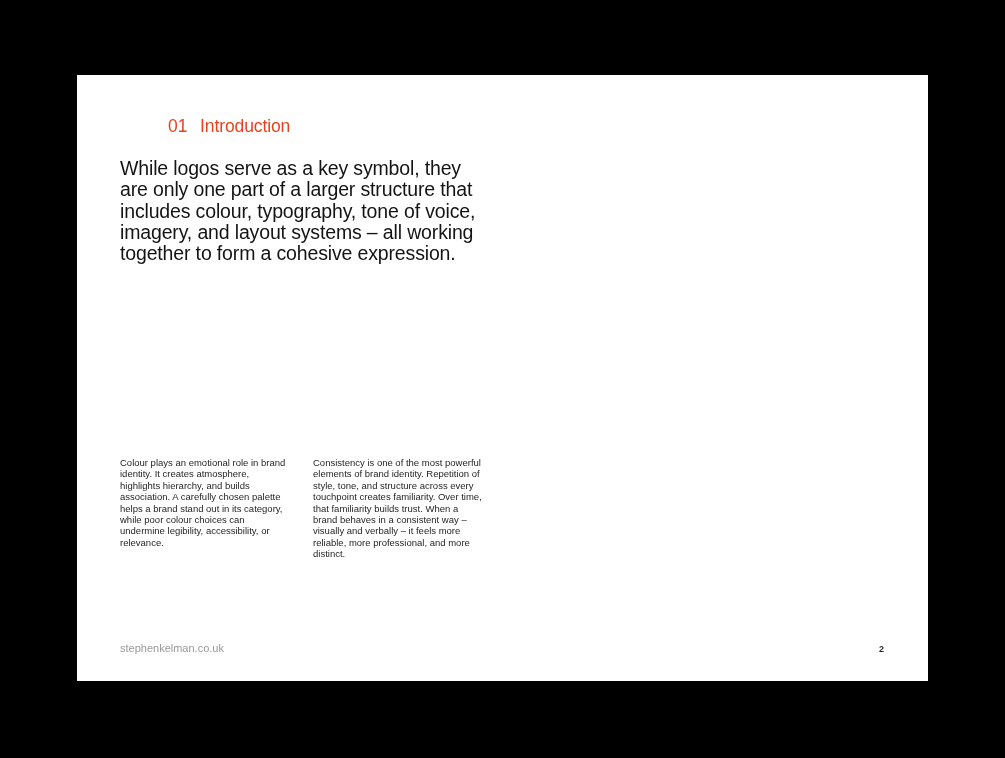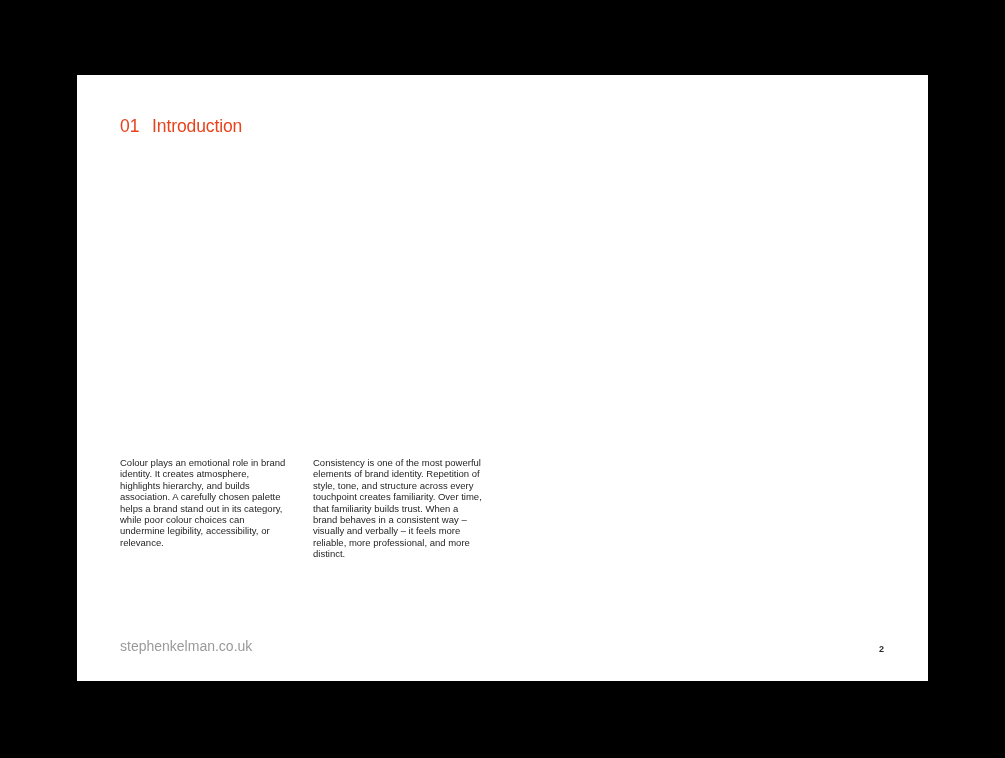--- a/index.html
+++ b/index.html
@@ -28,20 +28,21 @@
     top: 41px;
     font-size: 17.5px;
     line-height: 20px;
     color: #e8431d;
     display: flex;
     letter-spacing: -0.1px;
   }
   .heading .num {
     width: 32px;
     flex: 0 0 32px;
+    margin-left: 48px;
   }
   .intro {
     position: absolute;
     left: 43px;
     top: 83px;
     width: 372px;
     font-size: 19.5px;
     line-height: 21.3px;
     letter-spacing: -0.15px;
     color: #141414;
@@ -59,21 +60,21 @@
   .col {
     width: 171px;
     font-size: 9.5px;
     line-height: 11.4px;
     color: #1f1f1f;
   }
   .footer-site {
     position: absolute;
     left: 43px;
     bottom: 27px;
-    font-size: 14px;
+    font-size: 11px;
     color: #9a9a9a;
   }
   .footer-page {
     position: absolute;
     right: 44px;
     bottom: 27px;
     font-size: 9px;
     font-weight: bold;
     color: #2a2a2a;
   }
@@ -82,20 +83,21 @@
 <body>
 
 <div class="doc-page">
 
   <div class="heading">
     <span class="num">01</span>
     <span class="title">Introduction</span>
   </div>
 
   <div class="intro">
+    <p>While logos serve as a key symbol, they are only one part of a larger structure that includes colour, typography, tone of voice, imagery, and layout systems – all working together to form a cohesive expression.</p>
   </div>
 
   <div class="cols">
     <div class="col">Colour plays an emotional role in brand identity. It creates atmosphere, highlights hierarchy, and builds association. A carefully chosen palette helps a brand stand out in its category, while poor colour choices can undermine legibility, accessibility, or relevance.</div>
     <div class="col">Consistency is one of the most powerful elements of brand identity. Repetition of style, tone, and structure across every touchpoint creates familiarity. Over time, that familiarity builds trust. When a brand behaves in a consistent way – visually and verbally – it feels more reliable, more professional, and more distinct.</div>
   </div>
 
   <div class="footer-site">stephenkelman.co.uk</div>
   <div class="footer-page">2</div>
 

